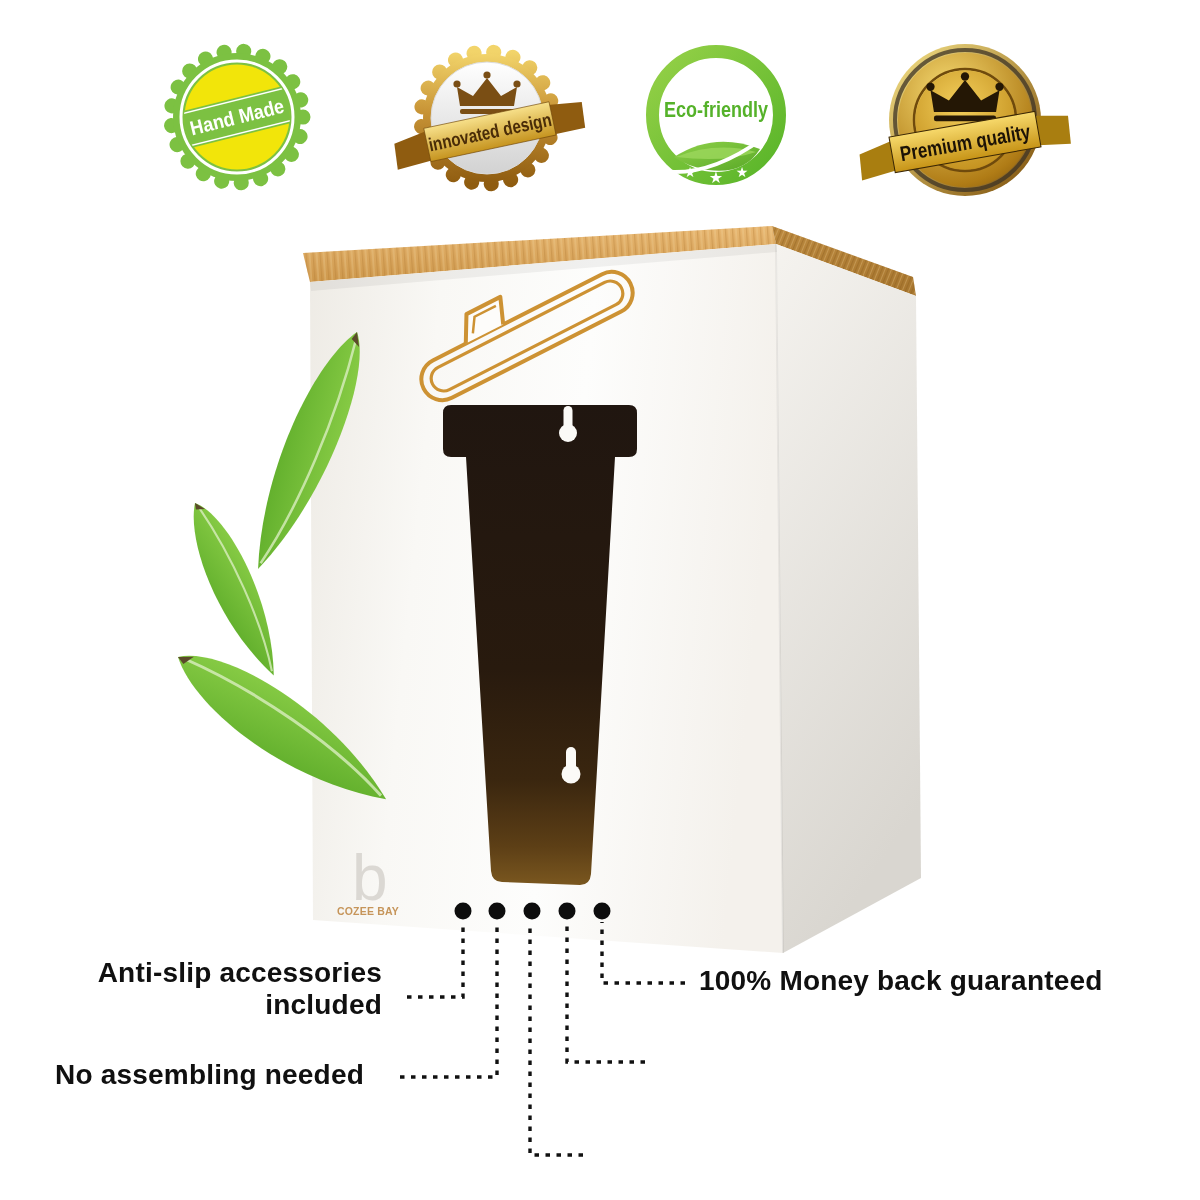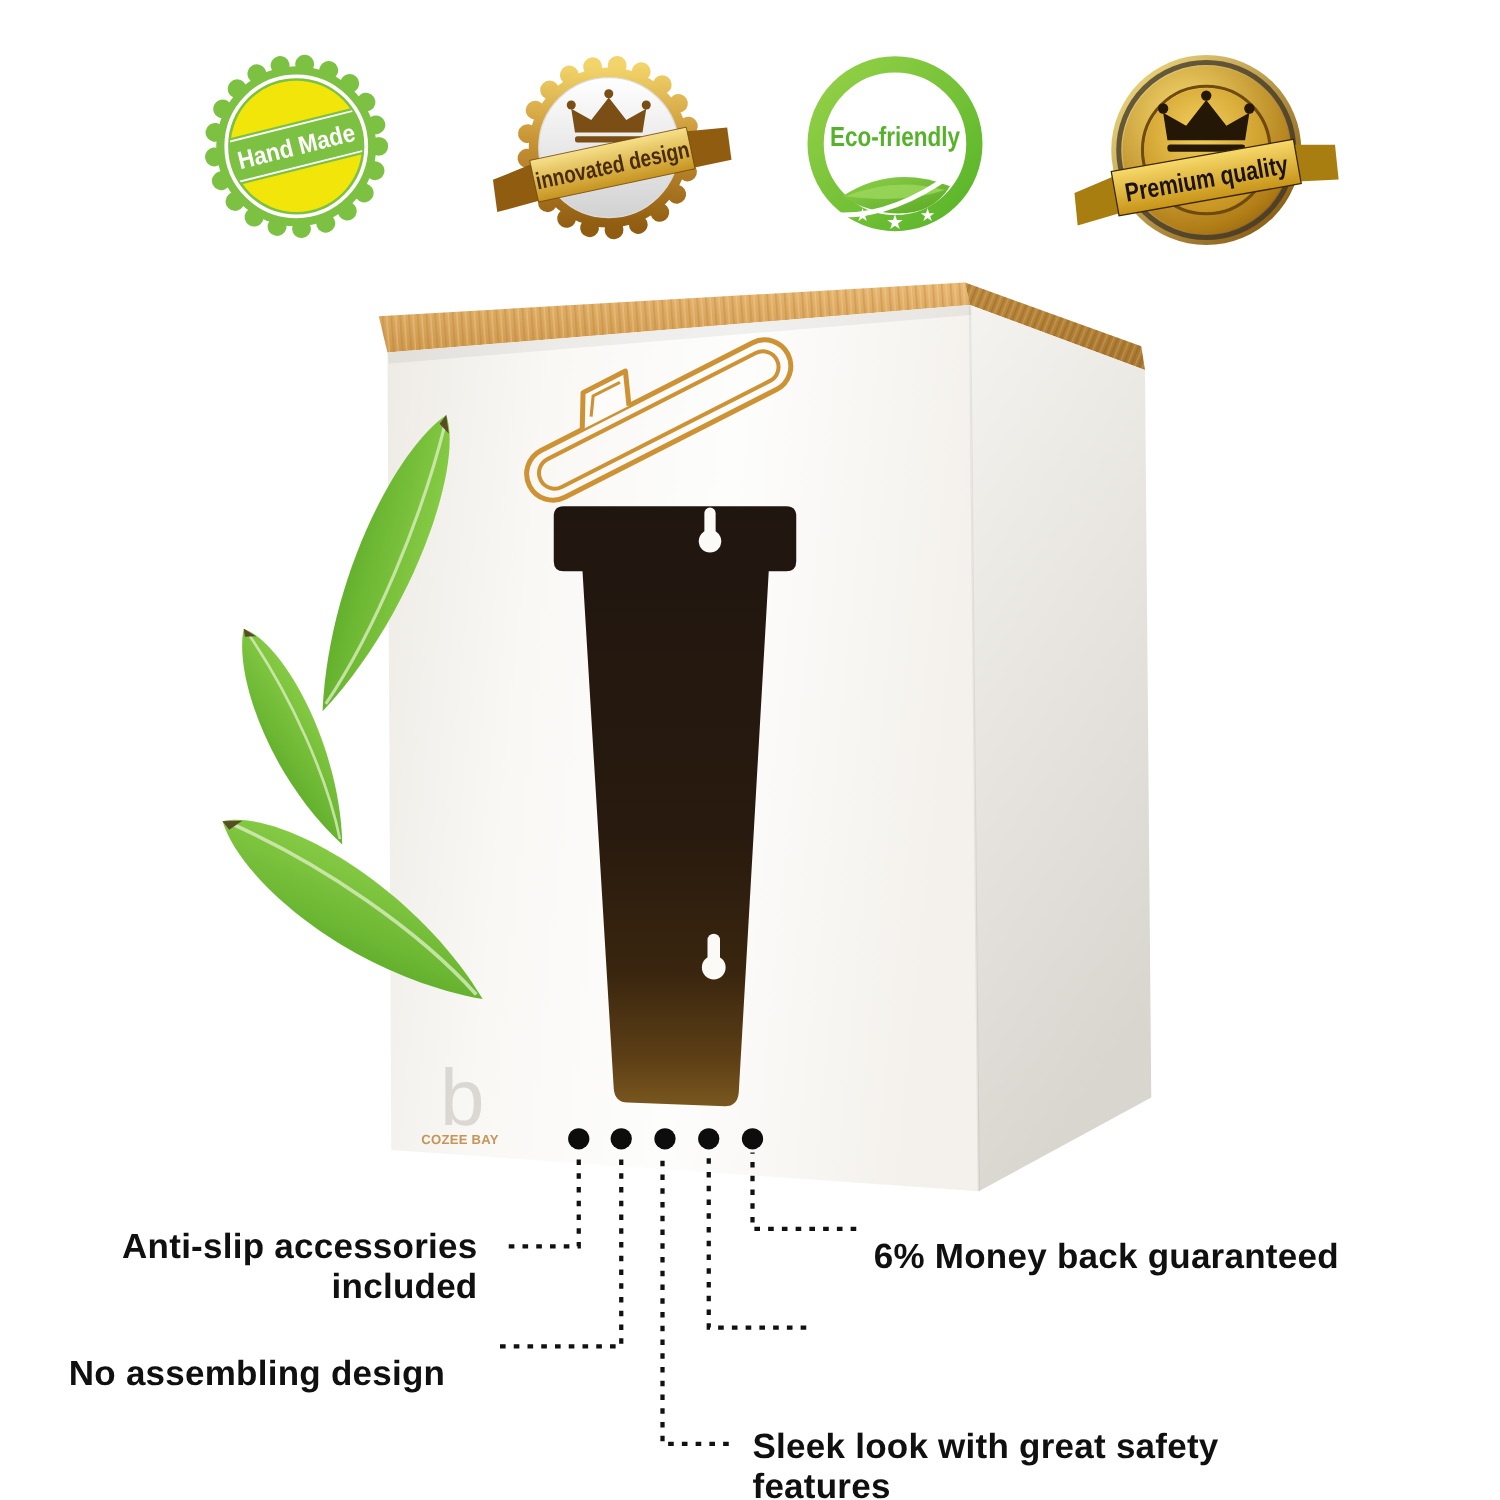--- a/index.html
+++ b/index.html
@@ -1,20 +1,20 @@
 <!DOCTYPE html>
 <html><head>
 <meta charset="utf-8">
 <style>
   html,body{margin:0;padding:0;background:#ffffff;}
   .canvas{position:relative;width:1200px;height:1200px;background:#ffffff;overflow:hidden;
           font-family:"Liberation Sans",sans-serif;}
   svg{position:absolute;left:0;top:0;}
   .callout{position:absolute;font:700 28px/1.16 "Liberation Sans",sans-serif;color:#101010;
-           white-space:pre-line;letter-spacing:.2px;margin-top:24px;}
+           white-space:pre-line;letter-spacing:.2px;}
   #c-anti{left:50px;top:957px;width:332px;text-align:right;}
   #c-no{left:55px;top:1059px;white-space:nowrap;}
   #c-money{left:699px;top:965px;white-space:nowrap;}
   #c-compat{left:673px;top:1027px;width:400px;}
   #c-sleek{left:602px;top:1117px;width:460px;}
 </style>
 </head>
 <body>
 
 <div class="canvas">
@@ -226,18 +226,16 @@
       <polyline points="400,1077 497,1077 497,922"></polyline>
       <polyline points="583,1155 530,1155 530,922"></polyline>
       <polyline points="645,1062 567,1062 567,922"></polyline>
       <polyline points="685,983 602,983 602,922"></polyline>
     </g>
   </g>
 </svg>
 
 <div class="callout" id="c-anti">Anti-slip accessories
 included</div>
-<div class="callout" id="c-no">No assembling design</div>
-<div class="callout" id="c-money">6% Money back guaranteed</div>
-<div class="callout" id="c-sleek">Sleek look with great safety
-features</div>
+<div class="callout" id="c-no">No assembling needed</div>
+<div class="callout" id="c-money">100% Money back guaranteed</div>
 
 </div>
 
 </body></html>

